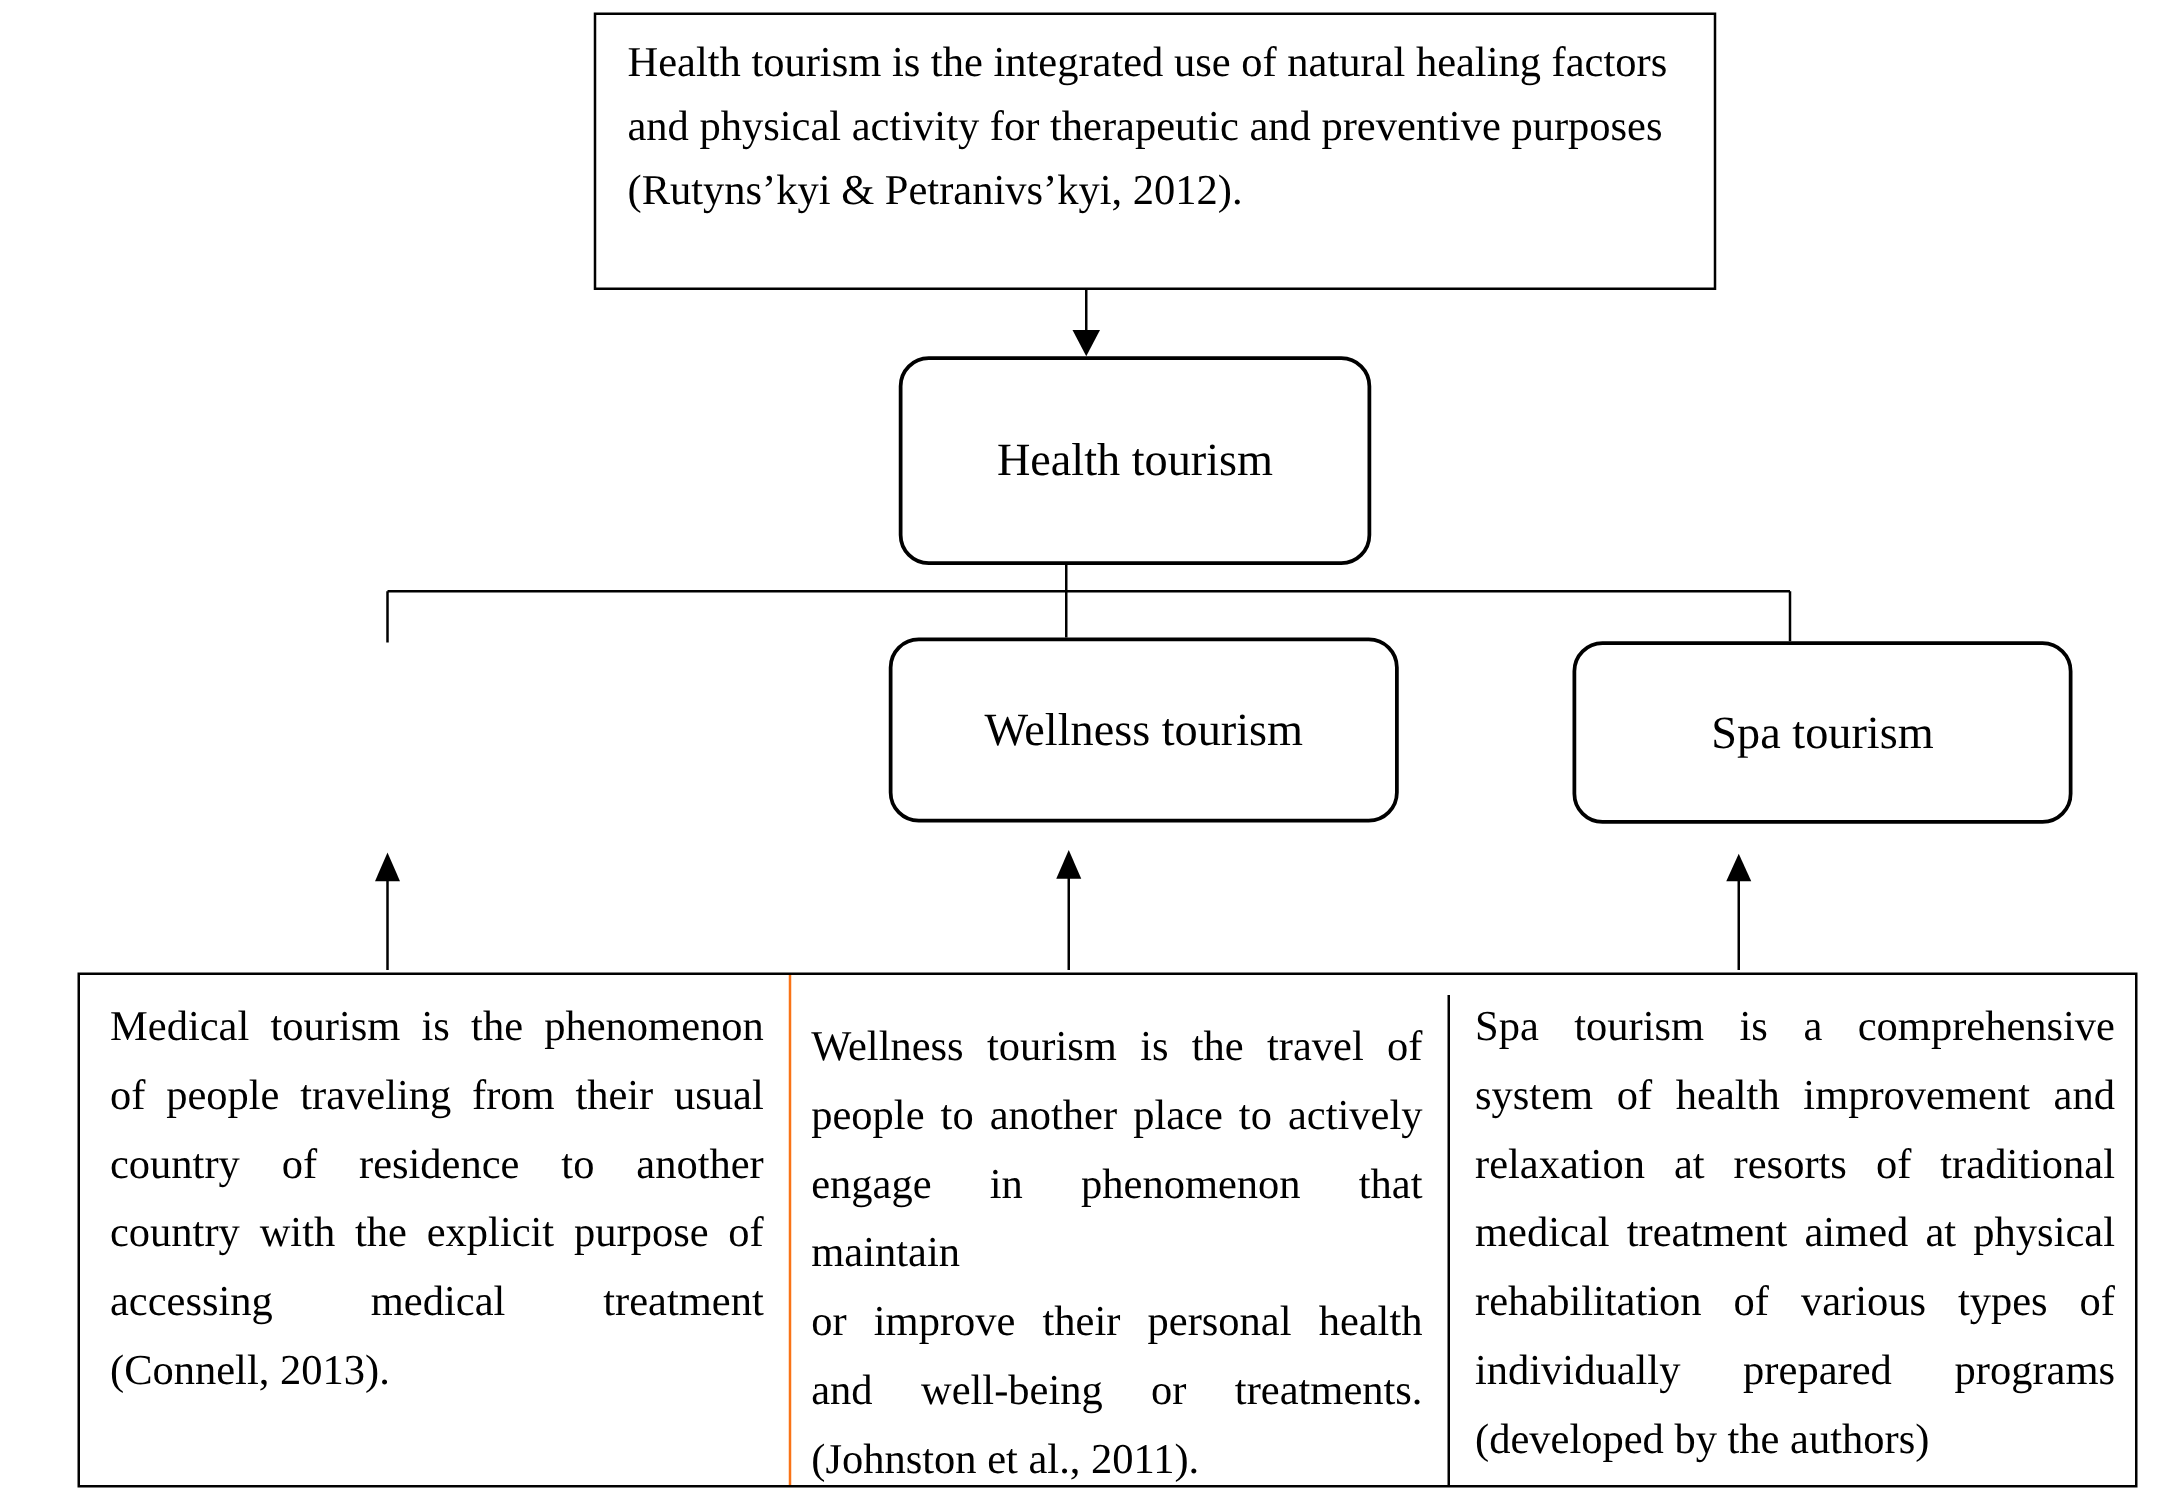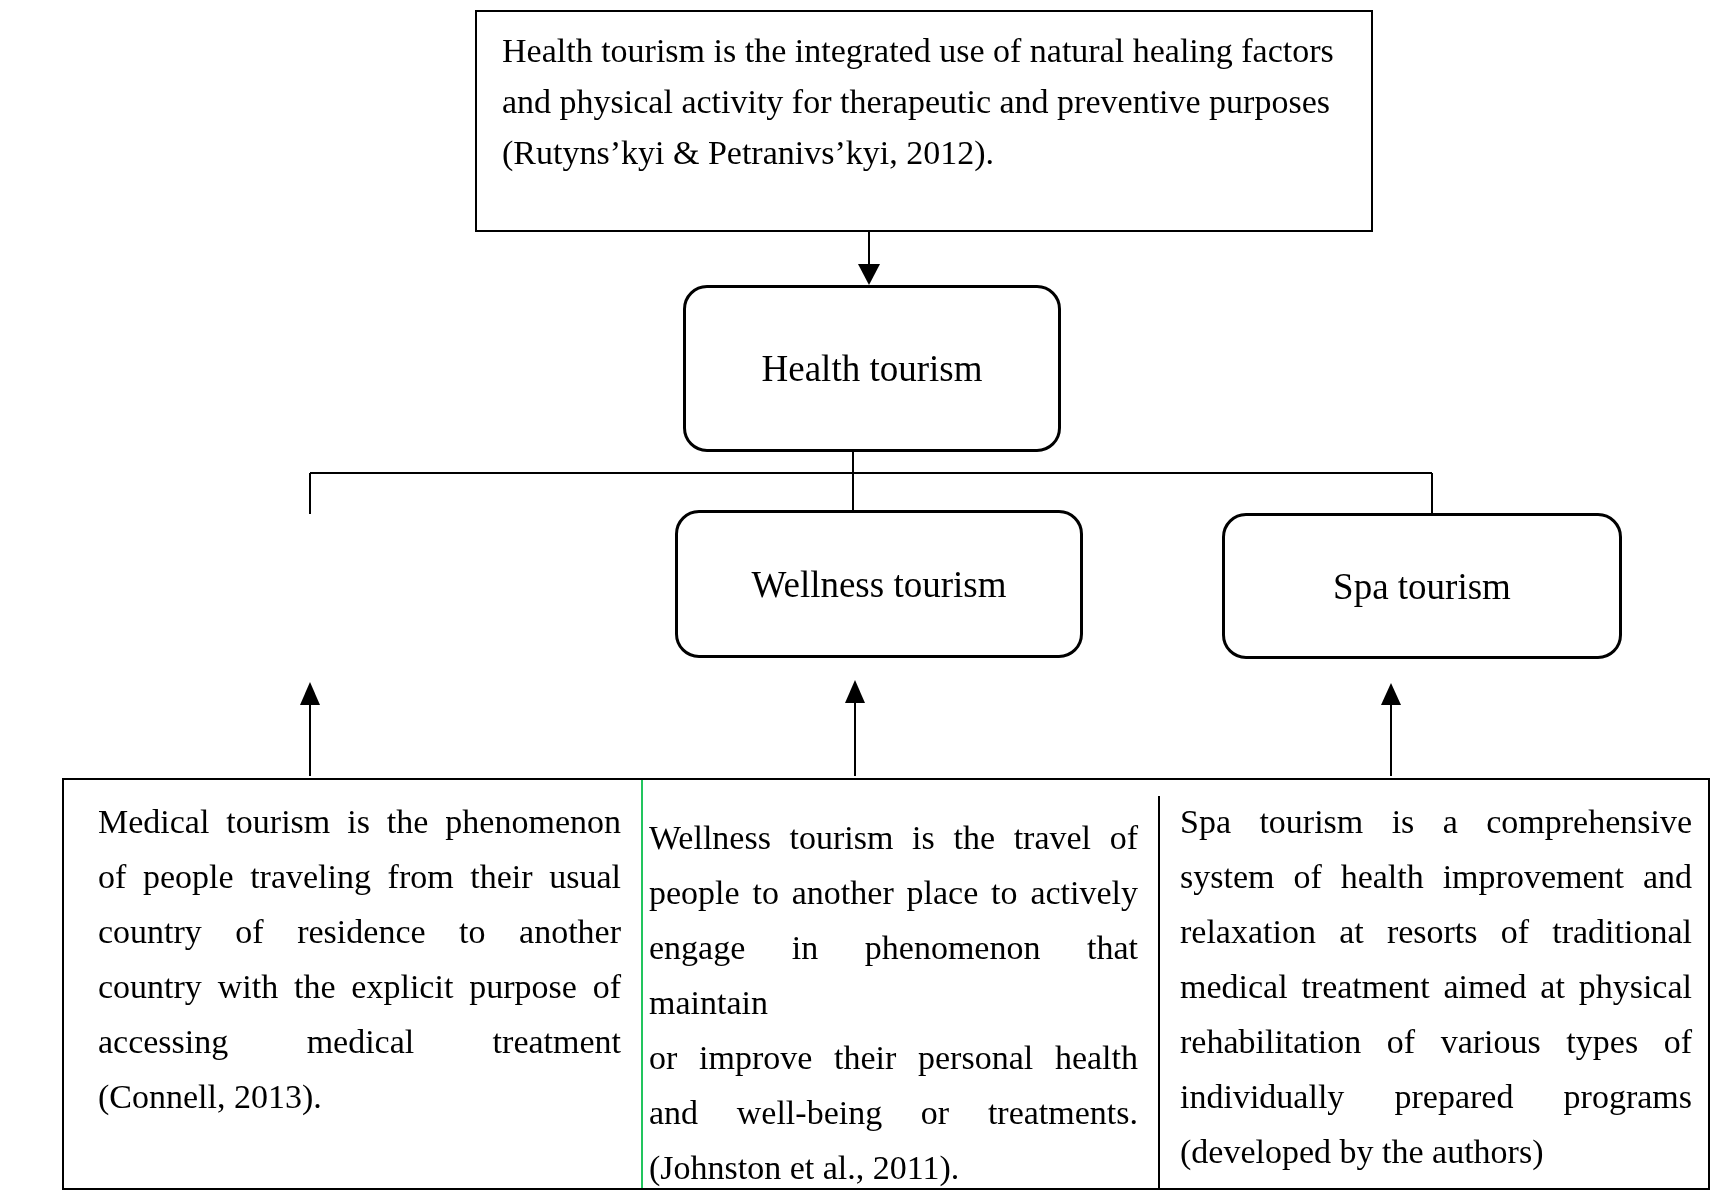--- a/index.html
+++ b/index.html
@@ -35,40 +35,41 @@
   .node {
     position: absolute;
     background: #ffffff;
     border: 3px solid #000000;
     border-radius: 24px;
     box-sizing: border-box;
     display: flex;
     align-items: center;
     justify-content: center;
     font-size: 37px;
+    margin-left: 36px;
   }
   .node-root  { left: 683px;  top: 285px; width: 378px; height: 167px; }
   .node-med   { left: 142px;  top: 514px; width: 404px; height: 140px; }
   .node-well  { left: 675px;  top: 510px; width: 408px; height: 148px; }
   .node-spa   { left: 1222px; top: 513px; width: 400px; height: 146px; }
   .def-table {
     position: absolute;
     left: 62px; top: 778px; width: 1648px; height: 412px;
     border: 2px solid #000000;
     box-sizing: border-box;
   }
   .def-cell {
     position: absolute;
     top: 0; bottom: 0;
     box-sizing: border-box;
     padding: 14px 20px 0 20px;
     font-size: 34px;
     line-height: 55px;
   }
-  .cell-1 { left: 14px;    width: 565px; border-right: 2px solid #22c55e; }
+  .cell-1 { left: 4px;    width: 565px; border-right: 2px solid #f97316; }
   .cell-2 { left: 565px;  width: 531px; border-right: 2px solid #000000; margin-top: 16px; }
   .cell-3 { left: 1096px; width: 552px; }
   .justify .gen-line { text-align: justify; text-align-last: justify; }
   .justify .gen-line.last { text-align-last: left; }
   .plain .gen-line { text-align: left; }
 </style>
 </head>
 <body>
 
 <div class="canvas">

